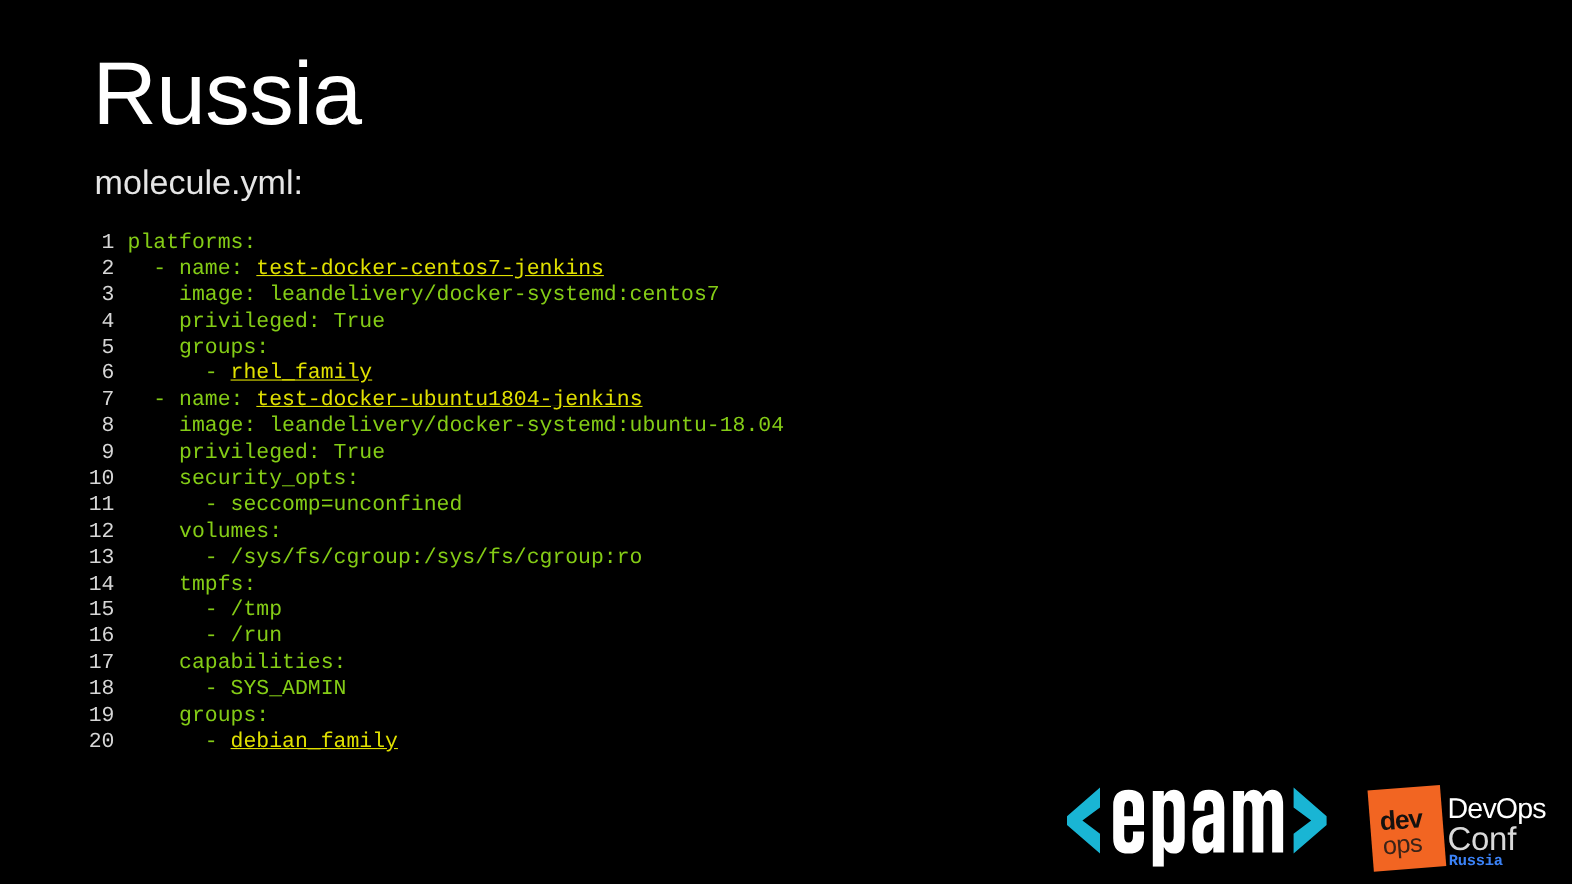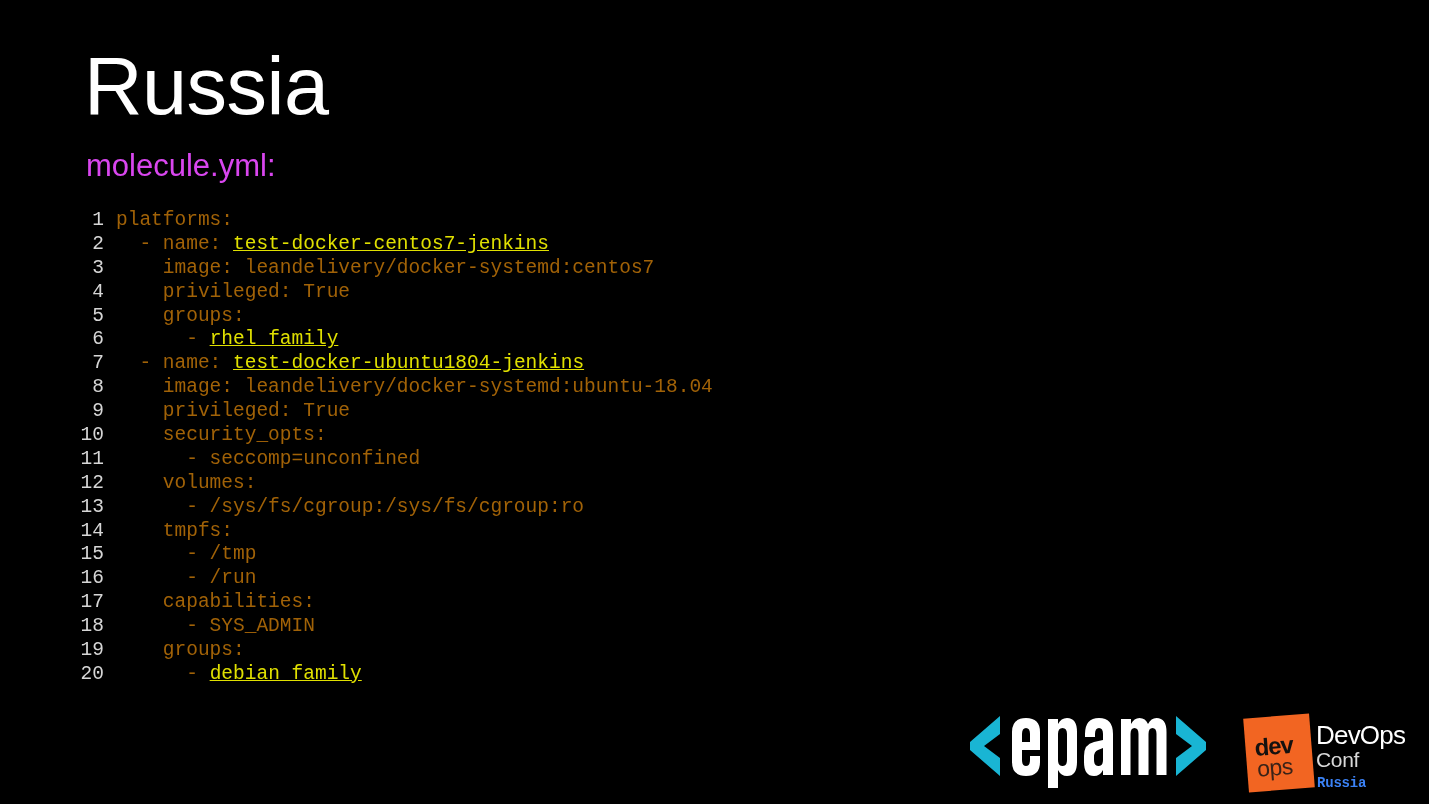--- a/index.html
+++ b/index.html
@@ -37,21 +37,21 @@
   }
 
   .slide-subtitle {
     position: absolute;
     left: 86px;
     top: 150px;
     font-family: "Liberation Sans", sans-serif;
     font-weight: 400;
     font-size: 31px;
     line-height: 1.0;
-    color: #d946ef;
+    color: #e5e5e5;
     white-space: nowrap;
   }
 
   
   .code-block {
     position: absolute;
     left: 60px;
     top: 209px;
     font-family: "Liberation Mono", "DejaVu Sans Mono", monospace;
     font-size: 19.5px;
@@ -66,21 +66,21 @@
   }
   .ln {
     display: inline-block;
     width: 44px;
     text-align: right;
     color: #d6d6d6;
     padding-right: 12px;
     white-space: pre;
   }
   .tok { white-space: pre; }
-  .tok.plain  { color: #a16207; margin-top: 29px; }
+  .tok.plain  { color: #84cc16; margin-top: 29px; }
   .tok.value  { color: #e0e000; text-decoration: underline; }
 
   
   .epam-logo {
     position: absolute;
     left: 968px;
     top: 704px;
     width: 240px;
     height: 84px;
   }
@@ -136,21 +136,21 @@
     color: #ffffff;
     letter-spacing: -0.8px;
     white-space: nowrap;
   }
   .devops-conf {
     position: absolute;
     left: 72px;
     top: 37px;
     font-family: "Liberation Sans", sans-serif;
     font-weight: 400;
-    font-size: 21px;
+    font-size: 30px;
     line-height: 1;
     color: #d9d9d9;
     letter-spacing: -0.3px;
     white-space: nowrap;
   }
   .devops-russia {
     position: absolute;
     left: 73px;
     top: 64px;
     font-family: Liberation Mono, monospace;

